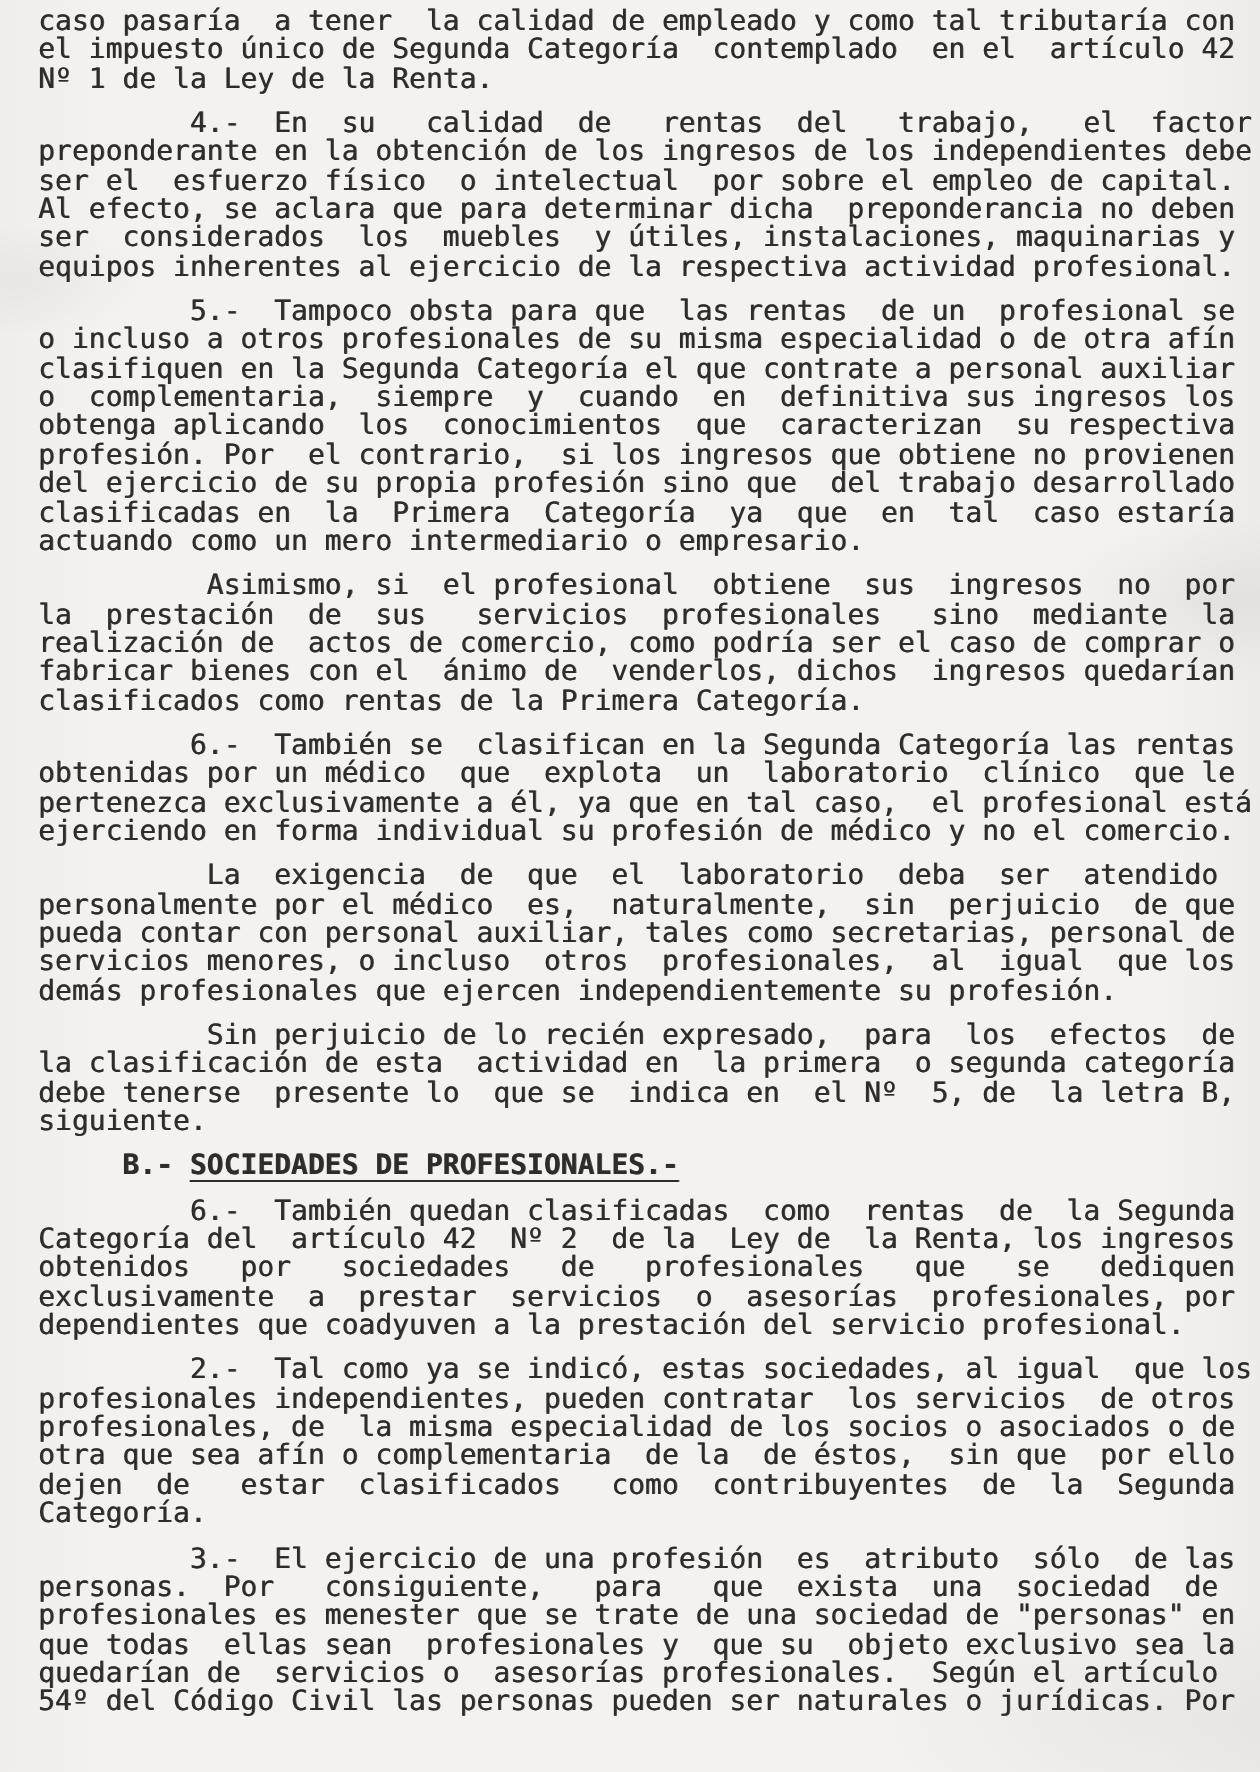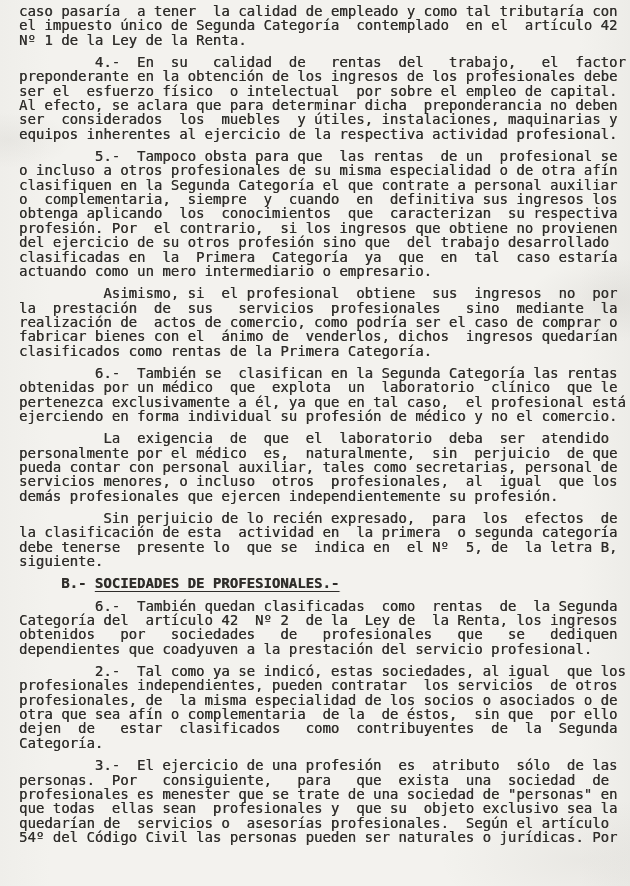--- a/index.html
+++ b/index.html
@@ -37,34 +37,34 @@
 <body>
 
 <div class="page" id="doc-root">
     <div class="para">
       <div class="line">caso pasaría  a tener  la calidad de empleado y como tal tributaría con</div>
       <div class="line">el impuesto único de Segunda Categoría  contemplado  en el  artículo 42</div>
       <div class="line">Nº 1 de la Ley de la Renta.</div>
     </div>
     <div class="para">
       <div class="line">         4.-  En  su   calidad  de   rentas  del   trabajo,   el  factor</div>
-      <div class="line">preponderante en la obtención de los ingresos de los profesionales debe</div>
+      <div class="line">preponderante en la obtención de los ingresos de los independientes debe</div>
       <div class="line">ser el  esfuerzo físico  o intelectual  por sobre el empleo de capital.</div>
       <div class="line">Al efecto, se aclara que para determinar dicha  preponderancia no deben</div>
       <div class="line">ser  considerados  los  muebles  y útiles, instalaciones, maquinarias y</div>
       <div class="line">equipos inherentes al ejercicio de la respectiva actividad profesional.</div>
     </div>
     <div class="para">
       <div class="line">         5.-  Tampoco obsta para que  las rentas  de un  profesional se</div>
       <div class="line">o incluso a otros profesionales de su misma especialidad o de otra afín</div>
       <div class="line">clasifiquen en la Segunda Categoría el que contrate a personal auxiliar</div>
       <div class="line">o  complementaria,  siempre  y  cuando  en  definitiva sus ingresos los</div>
       <div class="line">obtenga aplicando  los  conocimientos  que  caracterizan  su respectiva</div>
       <div class="line">profesión. Por  el contrario,  si los ingresos que obtiene no provienen</div>
-      <div class="line">del ejercicio de su otros profesión sino que  del trabajo desarrollado</div>
+      <div class="line">del ejercicio de su propia profesión sino que  del trabajo desarrollado</div>
       <div class="line">clasificadas en  la  Primera  Categoría  ya  que  en  tal  caso estaría</div>
       <div class="line">actuando como un mero intermediario o empresario.</div>
     </div>
     <div class="para">
       <div class="line">          Asimismo, si  el profesional  obtiene  sus  ingresos  no  por</div>
       <div class="line">la  prestación  de  sus   servicios  profesionales   sino  mediante  la</div>
       <div class="line">realización de  actos de comercio, como podría ser el caso de comprar o</div>
       <div class="line">fabricar bienes con el  ánimo de  venderlos, dichos  ingresos quedarían</div>
       <div class="line">clasificados como rentas de la Primera Categoría.</div>
     </div>
@@ -85,20 +85,21 @@
       <div class="line">          Sin perjuicio de lo recién expresado,  para  los  efectos  de</div>
       <div class="line">la clasificación de esta  actividad en  la primera  o segunda categoría</div>
       <div class="line">debe tenerse  presente lo  que se  indica en  el Nº  5, de  la letra B,</div>
       <div class="line">siguiente.</div>
     </div>
     <div class="para heading"><span>     B.- </span><span class="underline">SOCIEDADES DE PROFESIONALES.-</span></div>
     <div class="para">
       <div class="line">         6.-  También quedan clasificadas  como  rentas  de  la Segunda</div>
       <div class="line">Categoría del  artículo 42  Nº 2  de la  Ley de  la Renta, los ingresos</div>
       <div class="line">obtenidos   por   sociedades   de   profesionales   que   se   dediquen</div>
+      <div class="line">exclusivamente  a  prestar  servicios  o  asesorías  profesionales, por</div>
       <div class="line">dependientes que coadyuven a la prestación del servicio profesional.</div>
     </div>
     <div class="para">
       <div class="line">         2.-  Tal como ya se indicó, estas sociedades, al igual  que los</div>
       <div class="line">profesionales independientes, pueden contratar  los servicios  de otros</div>
       <div class="line">profesionales, de  la misma especialidad de los socios o asociados o de</div>
       <div class="line">otra que sea afín o complementaria  de la  de éstos,  sin que  por ello</div>
       <div class="line">dejen  de   estar  clasificados   como  contribuyentes  de  la  Segunda</div>
       <div class="line">Categoría.</div>
     </div>

